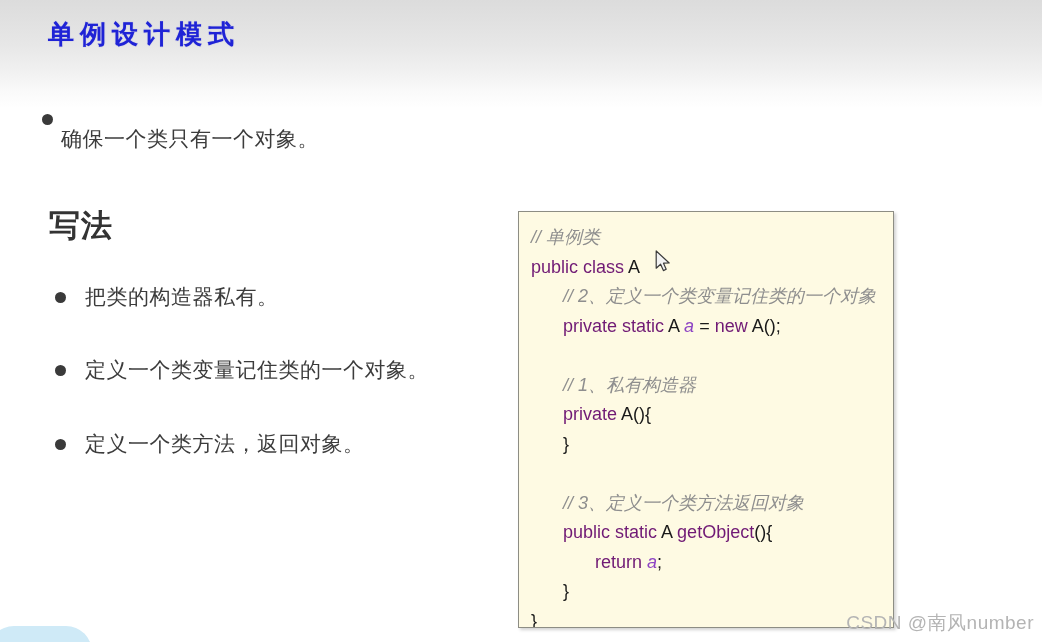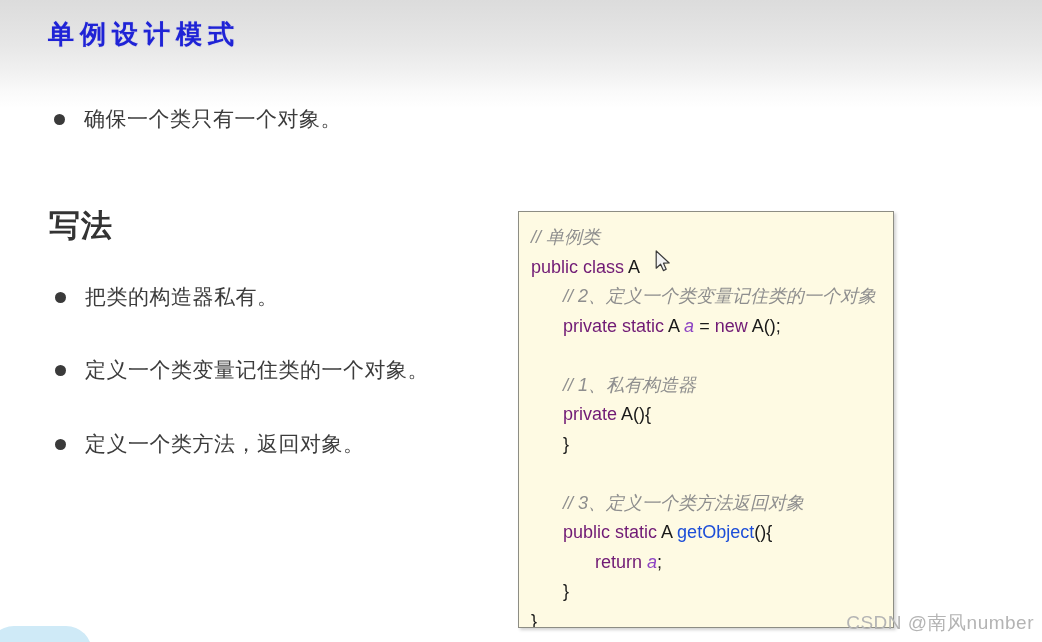--- a/index.html
+++ b/index.html
@@ -69,22 +69,23 @@
   }
   .bullet-text {
     margin-left: 19px;
     font-size: 21px;
     color: #3c3c3c;
     line-height: 1.35;
     letter-spacing: 0.5px;
   }
 
   #bullet-top {
-    left: 54px;
+    left: 42px;
     top: 105px;
+    flex-direction: column;
   }
 
   #section-heading {
     position: absolute;
     left: 49px;
     top: 205px;
     font-size: 31px;
     font-weight: 700;
     color: #333333;
     letter-spacing: 1px;
@@ -124,21 +125,21 @@
     right: 4px;
     font-family: Liberation Sans, sans-serif;
     font-size: 18px;
     line-height: 29.5px;
     white-space: pre;
   }
   .code-line { height: 29.5px; }
   .cm  { color: #8e8e8e; font-style: italic; }   
   .kw  { color: #701a75; }                        
   .ty  { color: #1a1a1a; }                        
-  .fn  { color: #1d4ed8; }                        
+  .fn  { color: #701a75; }                        
   .va  { color: #8e44c4; font-style: italic; }    
   .pn  { color: #1a1a1a; }                        
   .ind1 { padding-left: 32px; }
   .ind2 { padding-left: 64px; }
 
   
   #cursor {
     position: absolute;
     left: 655px;
     top: 250px;

